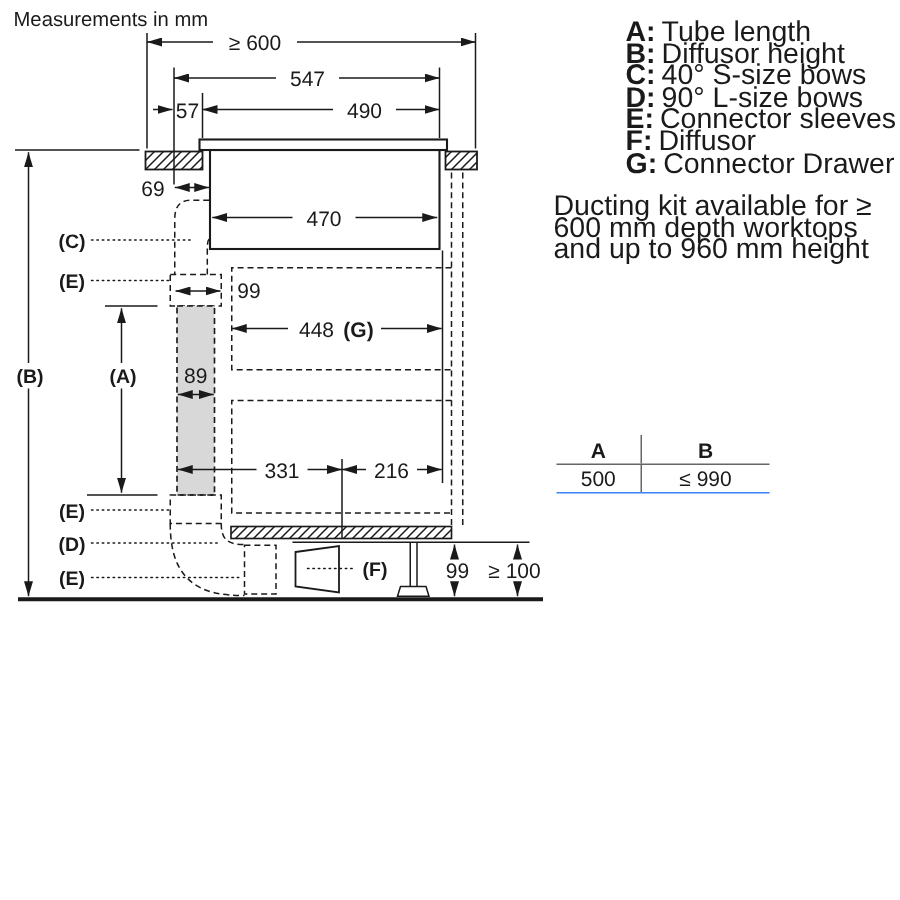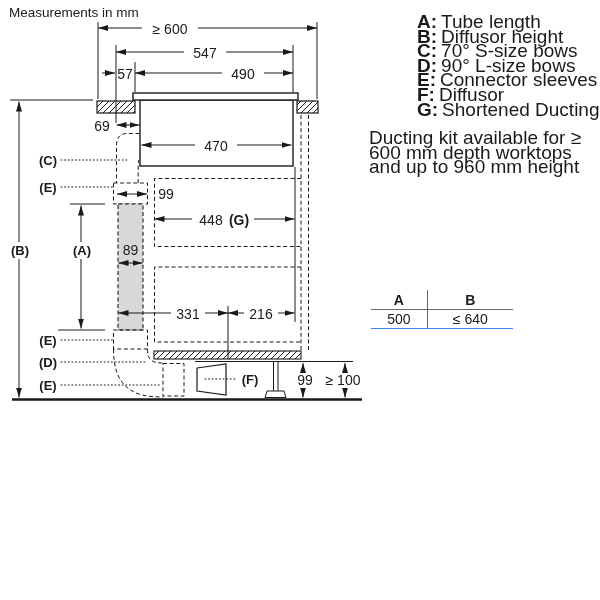--- a/index.html
+++ b/index.html
@@ -163,35 +163,35 @@
       <line class="ln" x1="58" y1="330" x2="105" y2="330"></line>
       <line class="ln" x1="81" y1="205.5" x2="81" y2="328.5" marker-start="url(#arr)" marker-end="url(#arr)"></line>
       <rect class="wh" x="67" y="242" width="29" height="17"></rect>
       <text class="lbl" x="82" y="250.5">(A)</text>
     </g>
   </svg>
 
   <div class="legend">
     <div class="legend-item"><span class="k">A:</span><span>Tube length</span></div>
     <div class="legend-item"><span class="k">B:</span><span>Diffusor height</span></div>
-    <div class="legend-item"><span class="k">C:</span><span>70° S-size bows</span></div>
+    <div class="legend-item"><span class="k">C:</span><span>40° S-size bows</span></div>
     <div class="legend-item"><span class="k">D:</span><span>90° L-size bows</span></div>
     <div class="legend-item"><span class="k">E:</span><span>Connector sleeves</span></div>
     <div class="legend-item"><span class="k">F:</span><span>Diffusor</span></div>
-    <div class="legend-item"><span class="k">G:</span><span>Shortened Ducting</span></div>
+    <div class="legend-item"><span class="k">G:</span><span>Connector Drawer</span></div>
   </div>
 
   <div class="note note1">Ducting kit available for ≥ 600 mm depth worktops and up to 960 mm height</div>
 
   <table class="spec-table">
     <tbody>
         <tr class="hdr">
       <td class="c1">A</td>
       <td class="c2">B</td>
     </tr>
     <tr class="r1">
       <td class="c1">500</td>
-      <td class="c2">≤ 640</td>
+      <td class="c2">≤ 990</td>
     </tr>
   </tbody>
     </table>
 
 </div>
 
 </body></html>

